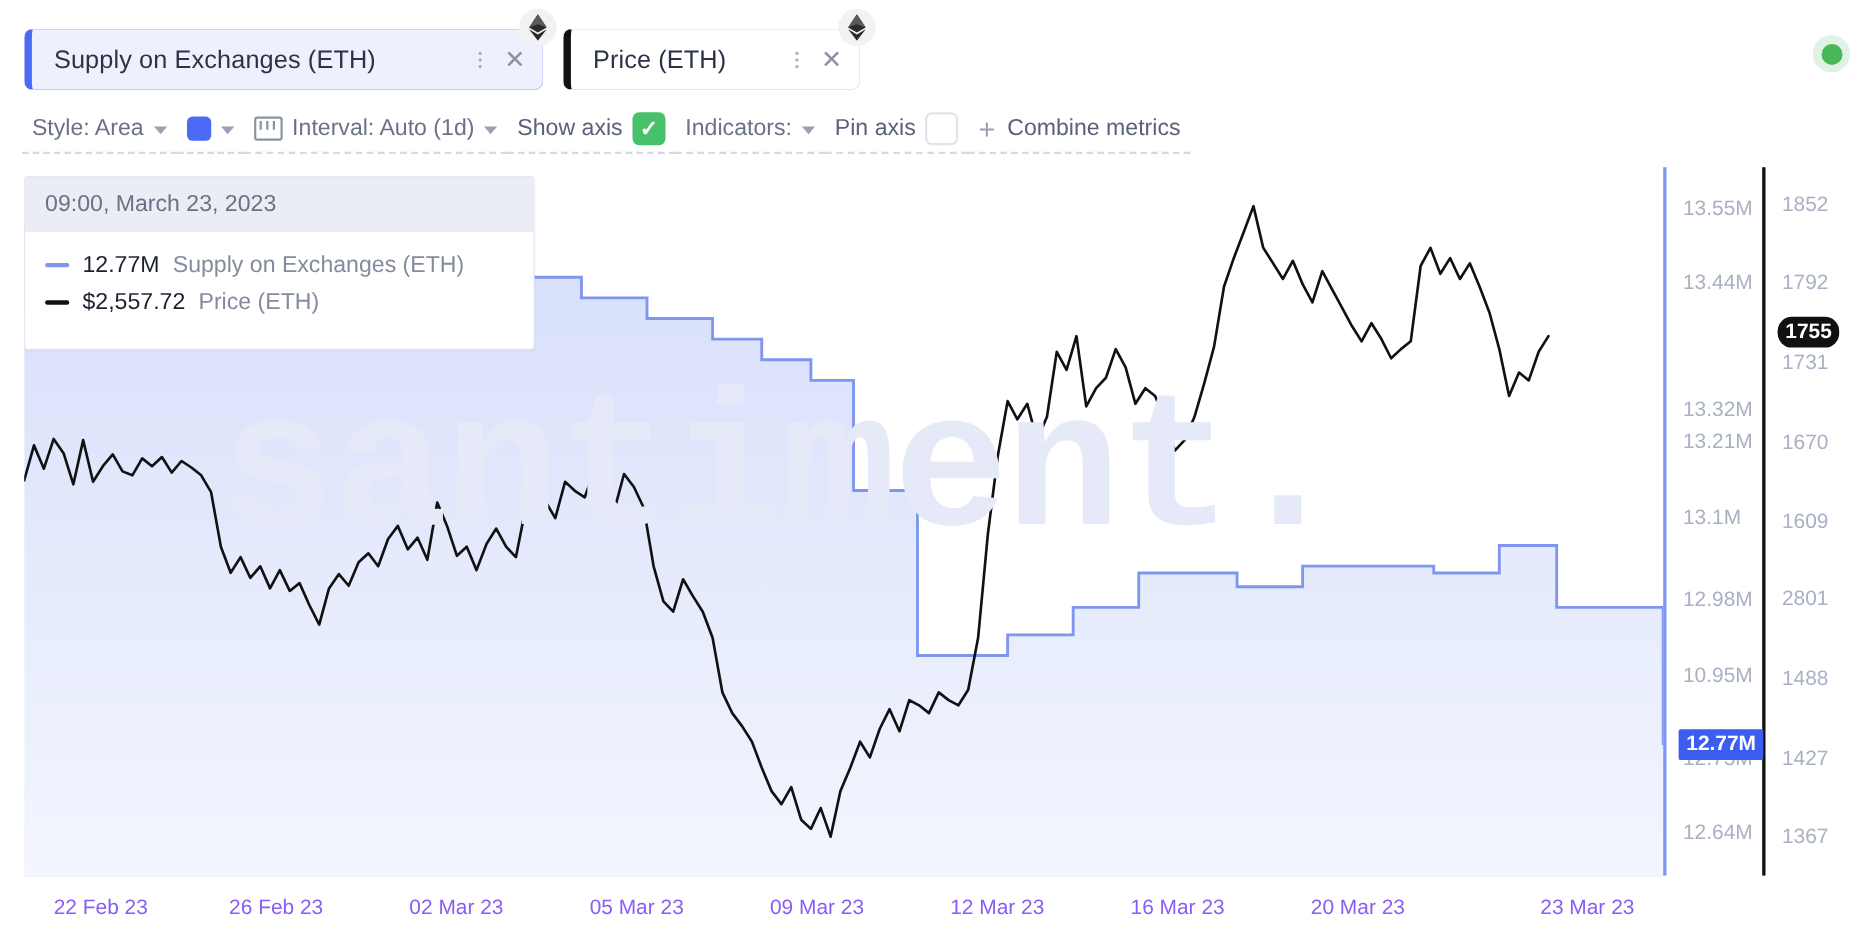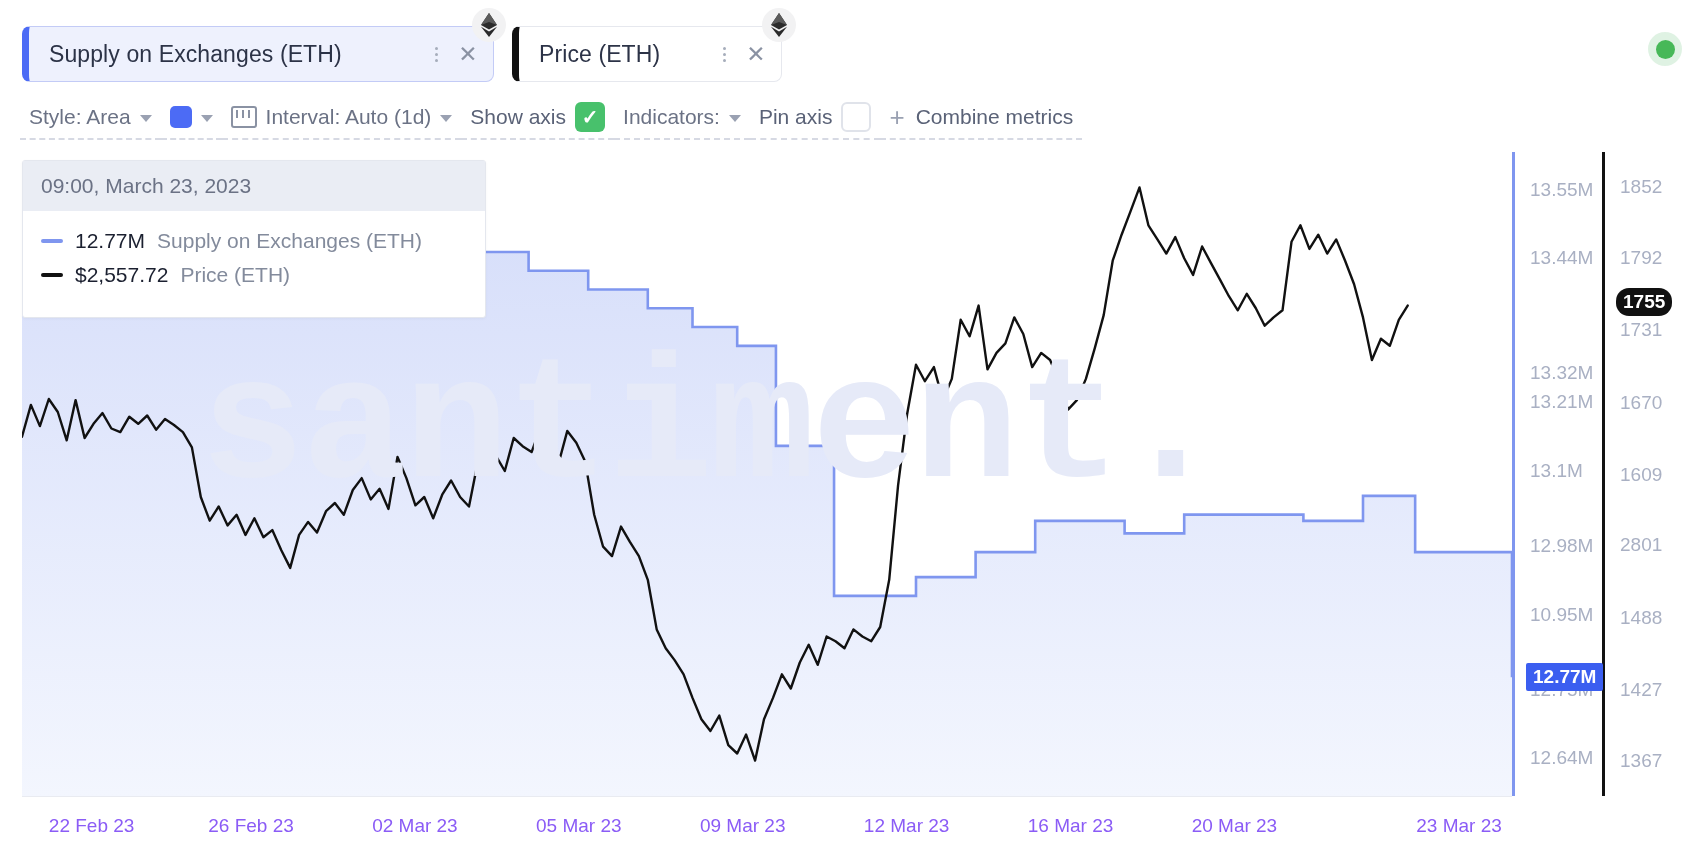--- a/index.html
+++ b/index.html
@@ -306,16 +306,16 @@
 
   <div class="xaxis" id="xaxis">
       <div class="x-label" style="left: 26.82px;">22 Feb 23</div>
       <div class="x-label" style="left: 186.25px;">26 Feb 23</div>
       <div class="x-label" style="left: 350.15px;">02 Mar 23</div>
       <div class="x-label" style="left: 514.05px;">05 Mar 23</div>
       <div class="x-label" style="left: 677.95px;">09 Mar 23</div>
       <div class="x-label" style="left: 841.85px;">12 Mar 23</div>
       <div class="x-label" style="left: 1005.75px;">16 Mar 23</div>
       <div class="x-label" style="left: 1169.65px;">20 Mar 23</div>
-      <div class="x-label" style="left: 1378.25px; margin-left: 16px;">23 Mar 23</div>
+      <div class="x-label" style="left: 1378.25px;">23 Mar 23</div>
     </div>
 
 </div>
 
 </body></html>

